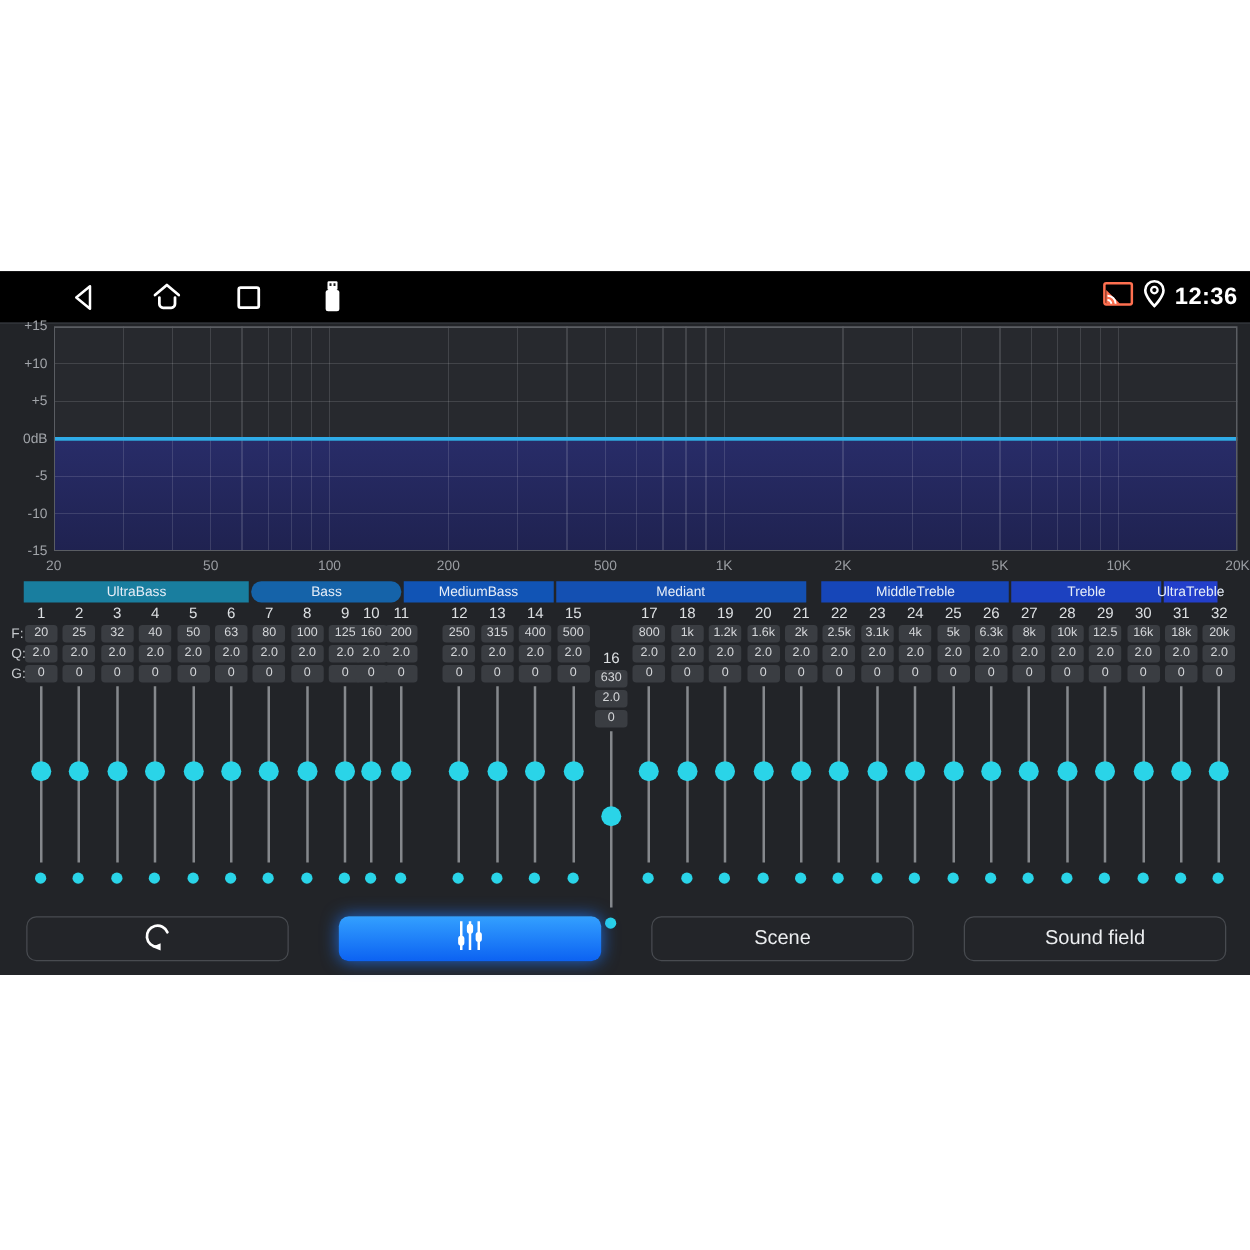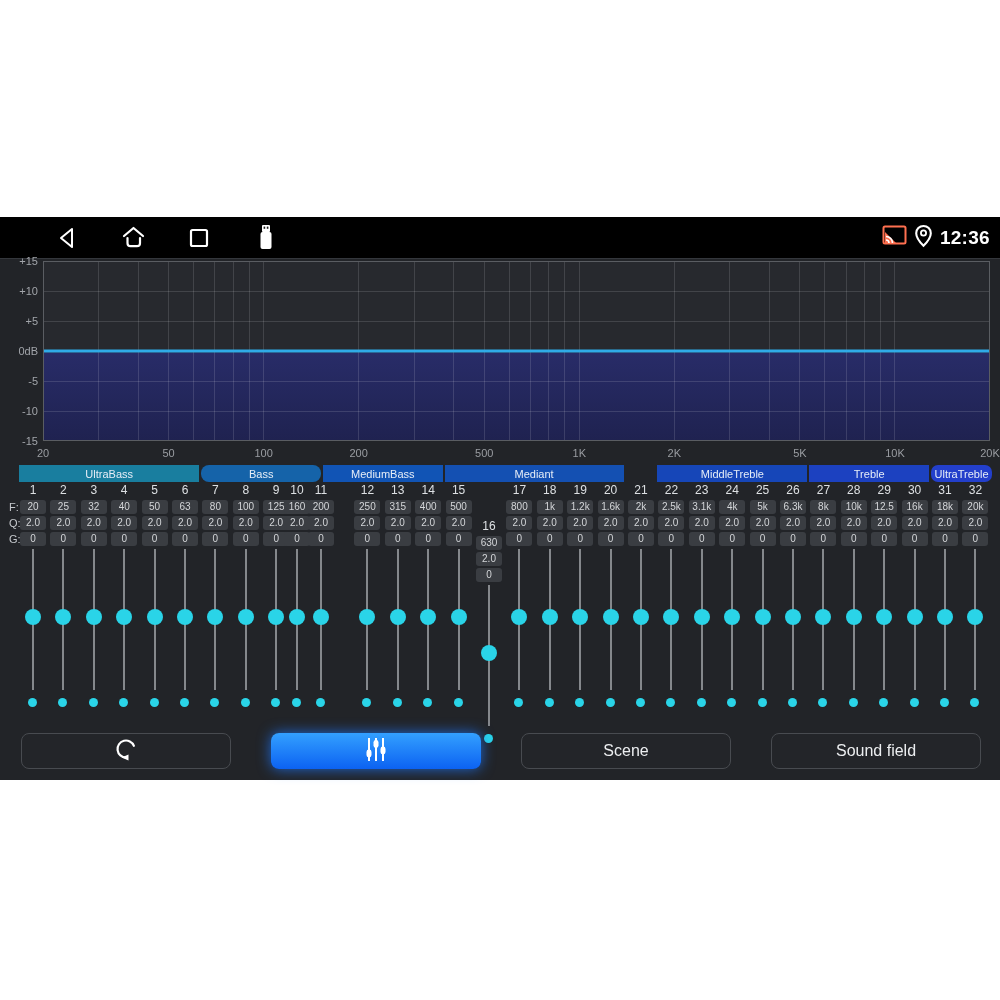--- a/index.html
+++ b/index.html
@@ -150,24 +150,24 @@
           <div class="xlab" style="left: 799.95px;">5K</div>
           <div class="xlab" style="left: 894.975px;">10K</div>
           <div class="xlab" style="left: 990px;">20K</div>
         </div>
     </div>
 
     <div id="band-bar">
         <div class="bgroup" style="left: 19px; width: 180.4px; background: rgb(25, 126, 159);">UltraBass</div>
         <div class="bgroup" style="left: 201.4px; width: 119.6px; background: rgb(21, 99, 169); border-radius: 8px;">Bass</div>
         <div class="bgroup" style="left: 323px; width: 119.6px; background: rgb(17, 84, 181);">MediumBass</div>
-        <div class="bgroup" style="left: 444.6px; width: 179px; background: rgb(20, 80, 178);">Mediant</div>
+        <div class="bgroup" style="left: 444.6px; width: 200px; background: rgb(20, 80, 178);">Mediant</div>
         <div class="bgroup" style="left: 657.4px; width: 150px; background: rgb(22, 70, 184);">MiddleTreble</div>
         <div class="bgroup" style="left: 809.4px; width: 119.6px; background: rgb(28, 65, 192);">Treble</div>
-        <div class="bgroup" style="left: 931px; width: 61px; background: rgb(35, 63, 203); border-radius: 7px;">UltraTreble</div>
+        <div class="bgroup" style="left: 931px; width: 43px; background: rgb(35, 63, 203);">UltraTreble</div>
       </div>
 
     <div class="rowlab" style="top:283px">F:</div>
     <div class="rowlab" style="top:299px">Q:</div>
     <div class="rowlab" style="top:315px">G:</div>
 
     <div id="columns">
         <div class="col" style="left: 18px;">
           <div class="cnum">1</div>
           <div class="vbox vf">20</div>

